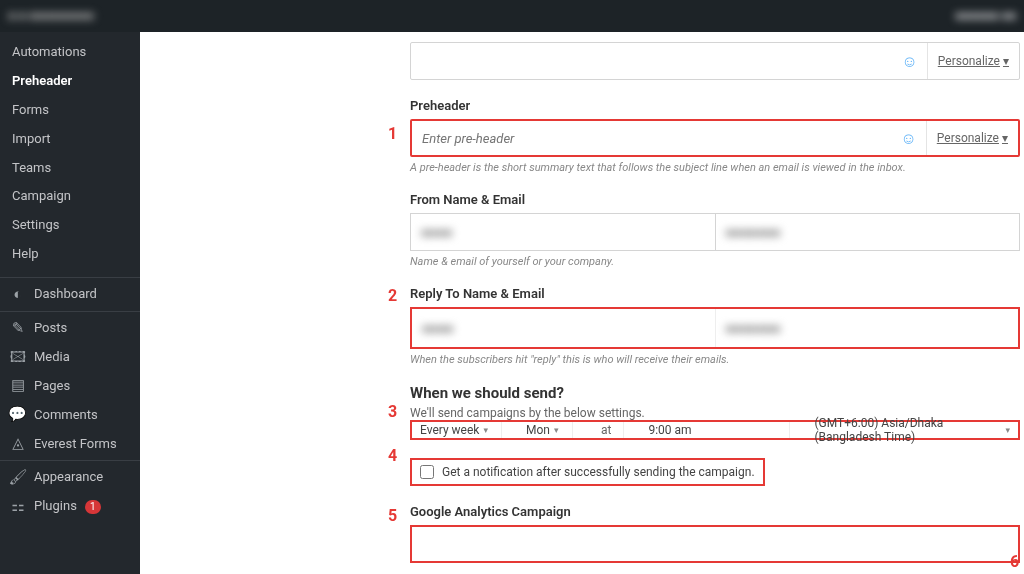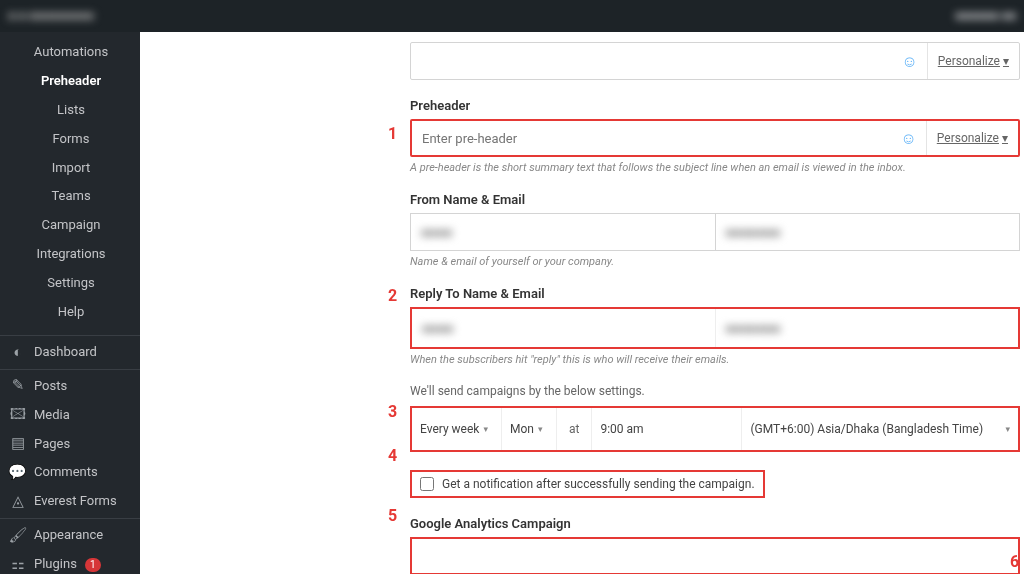--- a/index.html
+++ b/index.html
@@ -8,42 +8,42 @@
   .topbar .blurred { filter: blur(4px); color: #aaa; }
   .topbar .left { display: flex; gap: 10px; align-items: center; }
   .topbar .right { position: absolute; right: 8px; filter: blur(4px); }
   .layout { display: flex; height: calc(574px - 32px); }
   .sidebar { width: 140px; background: #23282d; color: #eee; font-size: 13px; overflow-y: auto; }
   .sidebar .group { padding: 6px 0; }
   .sidebar .sep { height: 1px; background: #393e44; margin: 2px 0; }
   .sidebar .item { display: flex; align-items: center; gap: 8px; padding: 6px 10px; color: #c3c4c7; cursor: pointer; font-size: 13px; line-height: 1.3; }
   .sidebar .item.active { color: #fff; font-weight: 600; }
   .sidebar .item .icon { width: 16px; height: 16px; display: inline-flex; align-items: center; justify-content: center; font-size: 15px; color: #9ca2a7; }
-  .sidebar .item.indented { padding-left: 12px; justify-content: center; }
+  .sidebar .item.indented { padding-left: 12px; }
   .sidebar .badge { background: #d63638; color: #fff; border-radius: 10px; font-size: 10px; padding: 0 5px; line-height: 14px; height: 14px; display: inline-flex; align-items: center; }
   .main { flex: 1; background: #fff; overflow-y: auto; padding: 0 20px 30px 0; }
   .form-wrap { margin-left: 270px; width: 610px; }
   .field-group { margin-bottom: 18px; }
   .label { font-size: 13px; font-weight: 600; color: #333; margin-bottom: 6px; display: block; }
   .helper { font-size: 11px; color: #888; font-style: italic; margin-top: 4px; }
   .input-row { display: flex; border: 1px solid #d4d4d4; border-radius: 2px; background: #fff; height: 38px; }
   .input-row.highlight { border: 2px solid #e53935; }
-  .input-row input[type=text] { flex: 1; border: none; outline: none; padding: 0 10px; font-size: 13px; color: #666; background: transparent; }
+  .input-row input[type=text] { flex: 1; border: none; outline: none; padding: 0 10px; font-size: 13px; color: #666; background: transparent; font-style: italic; }
   .input-row .emoji-btn { width: 34px; display: flex; align-items: center; justify-content: center; color: #5bb0f7; font-size: 16px; cursor: pointer; }
   .input-row .personalize { border-left: 1px solid #e4e4e4; padding: 0 10px; display: flex; align-items: center; font-size: 12px; color: #666; cursor: pointer; gap: 3px; text-decoration: underline; }
   .two-col { display: flex; gap: 0; }
   .two-col .cell { flex: 1; border: 1px solid #d4d4d4; height: 38px; display: flex; align-items: center; padding: 0 10px; background: #fff; }
   .two-col .cell + .cell { border-left: none; }
   .two-col.highlight { border: 2px solid #e53935; }
   .two-col.highlight .cell { border: none; border-right: 1px solid #eee; }
   .two-col.highlight .cell:last-child { border-right: none; }
   .blurval { filter: blur(4px); color: #888; font-size: 13px; }
   .section-heading { font-size: 15px; font-weight: 700; color: #333; margin-bottom: 4px; }
   .section-sub { font-size: 12px; color: #666; }
-  .schedule-row { display: flex; gap: 0; align-items: center; height: 46px; margin-top: 8px; }
+  .schedule-row { display: flex; gap: 16px; align-items: center; height: 20px; }
   .schedule-row.highlight { border: 2px solid #e53935; }
   .sched-cell { height: 34px; border: 1px solid #d4d4d4; background: #fff; display: flex; align-items: center; padding: 0 8px; font-size: 12px; color: #444; }
   .schedule-row.highlight .sched-cell { border: none; height: 100%; border-right: 1px solid #eee; }
   .schedule-row.highlight .sched-cell:last-child { border-right: none; }
   .sched-cell.select { gap: 4px; cursor: pointer; }
   .sched-cell .caret { font-size: 9px; color: #888; }
   .sched-cell.at { border: none; padding: 0 12px; color: #666; }
   .sched-cell.time { flex: 0 0 150px; align-items: center; }
   .sched-cell.tz { flex: 1; justify-content: space-between; }
   .checkbox-row { display: inline-flex; align-items: center; gap: 8px; font-size: 12px; color: #444; padding: 5px 8px; }
@@ -68,36 +68,30 @@
 <div class="layout">
   <nav class="sidebar">
     <div class="group">
       <div class="item indented">
           <span>Automations</span>
         </div>
       <div class="item indented active">
           <span>Preheader</span>
         </div>
       <div class="item indented">
-          <span>Lists</span>
-        </div>
-      <div class="item indented">
           <span>Forms</span>
         </div>
       <div class="item indented">
           <span>Import</span>
         </div>
       <div class="item indented">
           <span>Teams</span>
         </div>
       <div class="item indented">
           <span>Campaign</span>
-        </div>
-      <div class="item indented">
-          <span>Integrations</span>
         </div>
       <div class="item indented">
           <span>Settings</span>
         </div>
       <div class="item indented">
           <span>Help</span>
         </div>
     </div>
     <div class="sep"></div>
     <div class="item">
@@ -194,20 +188,21 @@
                 <span class="blurval">■■■■</span>
               </div>
             <div class="cell">
                 <span class="blurval">■■■■■■■</span>
               </div>
           </div>
           <div class="helper">When the subscribers hit "reply" this is who will receive their emails.</div>
         </div>
 
         <div class="field-group">
+          <div class="section-heading">When we should send?</div>
           <div class="section-sub">We'll send campaigns by the below settings.</div>
           <div class="schedule-row highlight">
             <div class="sched-cell select" style="flex:0 0 90px;">
               <span>Every week</span>
               <span class="caret">▾</span>
             </div>
             <div class="sched-cell select" style="flex:0 0 55px;">
               <span>Mon</span>
               <span class="caret">▾</span>
             </div>

